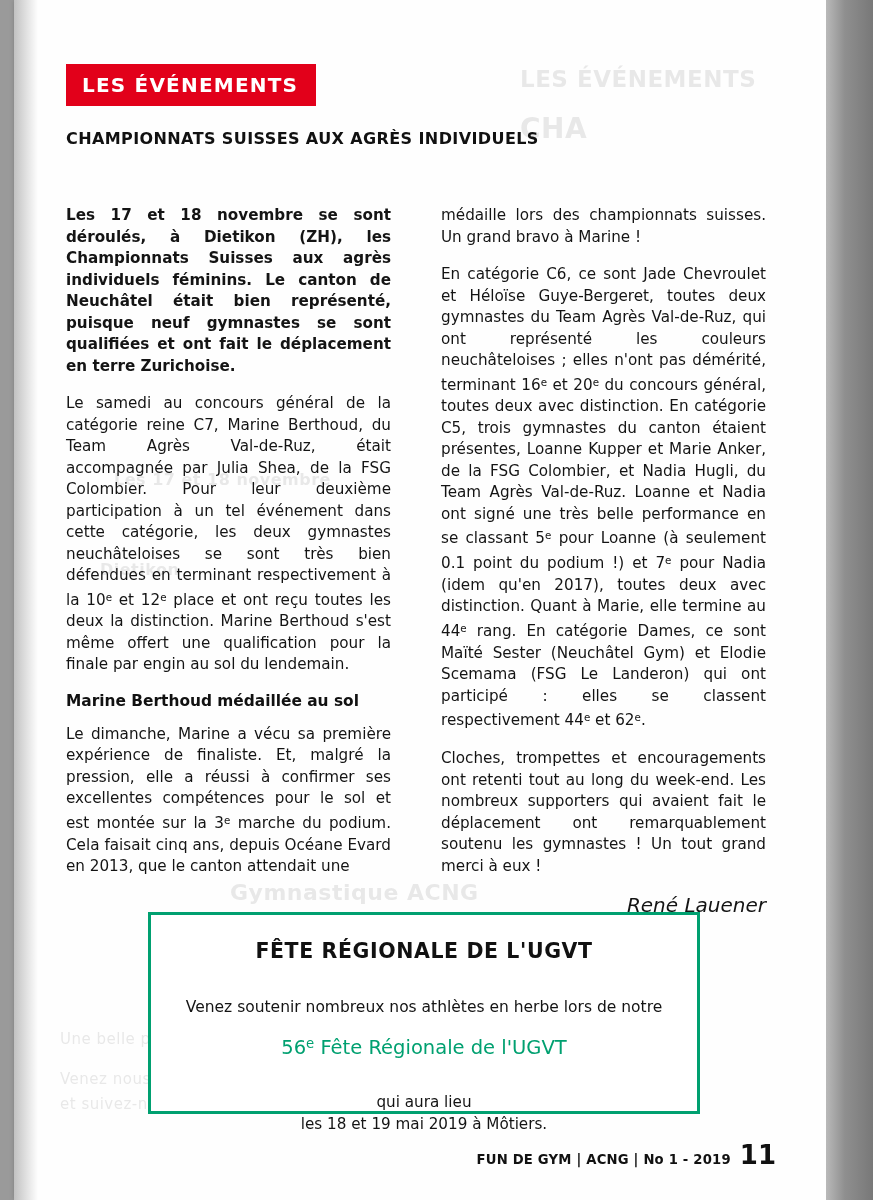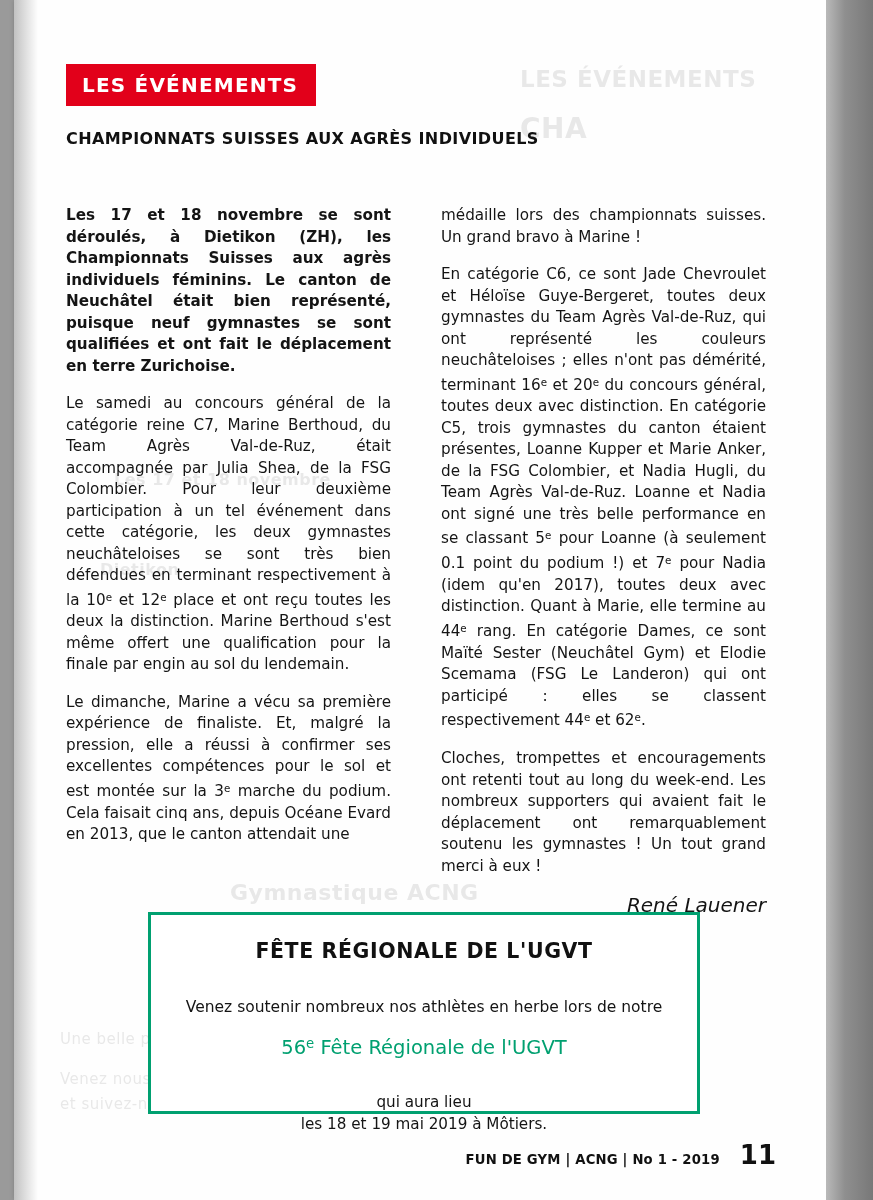--- a/index.html
+++ b/index.html
@@ -150,21 +150,21 @@
     line-height: 22px;
   }
 
   .footer {
     position: absolute;
     left: 66px; top: 1140px;
     width: 710px;
     display: flex;
     align-items: baseline;
     justify-content: flex-end;
-    gap: 20px;
+    gap: 9px;
   }
   .footer-text {
     font-size: 13.2px;
     font-weight: bold;
     letter-spacing: 0.2px;
     color: #111;
   }
   .page-no {
     font-size: 26px;
     font-weight: bold;
@@ -189,20 +189,21 @@
   <div class="ghost ghost-8">et suivez-nous tout au long de la saison.</div>
 
   <div class="section-tag">LES ÉVÉNEMENTS</div>
 
   <h1 class="headline">CHAMPIONNATS SUISSES AUX AGRÈS INDIVIDUELS</h1>
 
   <div class="cols">
     <div class="col">
       <p class="body lead">Les 17 et 18 novembre se sont déroulés, à Dietikon (ZH), les Championnats Suisses aux agrès individuels féminins. Le canton de Neuchâtel était bien représenté, puisque neuf gymnastes se sont qualifiées et ont fait le déplacement en terre Zurichoise.</p>
       <p class="body">Le samedi au concours général de la catégorie reine C7, Marine Berthoud, du Team Agrès Val-de-Ruz, était accompagnée par Julia Shea, de la FSG Colombier. Pour leur deuxième participation à un tel événement dans cette catégorie, les deux gymnastes neuchâteloises se sont très bien défendues en terminant respectivement à la 10<sup>e</sup> et 12<sup>e</sup> place et ont reçu toutes les deux la distinction. Marine Berthoud s'est même offert une qualification pour la finale par engin au sol du lendemain.</p>
+      <h3 class="subhead">Marine Berthoud médaillée au sol</h3>
       <p class="body">Le dimanche, Marine a vécu sa première expérience de finaliste. Et, malgré la pression, elle a réussi à confirmer ses excellentes compétences pour le sol et est montée sur la 3<sup>e</sup> marche du podium. Cela faisait cinq ans, depuis Océane Evard en 2013, que le canton attendait une</p>
     </div>
     <div class="col">
       <p class="body">médaille lors des championnats suisses. Un grand bravo à Marine !</p>
       <p class="body">En catégorie C6, ce sont Jade Chevroulet et Héloïse Guye-Bergeret, toutes deux gymnastes du Team Agrès Val-de-Ruz, qui ont représenté les couleurs neuchâteloises ; elles n'ont pas démérité, terminant 16<sup>e</sup> et 20<sup>e</sup> du concours général, toutes deux avec distinction. En catégorie C5, trois gymnastes du canton étaient présentes, Loanne Kupper et Marie Anker, de la FSG Colombier, et Nadia Hugli, du Team Agrès Val-de-Ruz. Loanne et Nadia ont signé une très belle performance en se classant 5<sup>e</sup> pour Loanne (à seulement 0.1 point du podium !) et 7<sup>e</sup> pour Nadia (idem qu'en 2017), toutes deux avec distinction. Quant à Marie, elle termine au 44<sup>e</sup> rang. En catégorie Dames, ce sont Maïté Sester (Neuchâtel Gym) et Elodie Scemama (FSG Le Landeron) qui ont participé : elles se classent respectivement 44<sup>e</sup> et 62<sup>e</sup>.</p>
       <p class="body">Cloches, trompettes et encouragements ont retenti tout au long du week-end. Les nombreux supporters qui avaient fait le déplacement ont remarquablement soutenu les gymnastes ! Un tout grand merci à eux !</p>
       <p class="signature">René Lauener</p>
     </div>
   </div>
 

